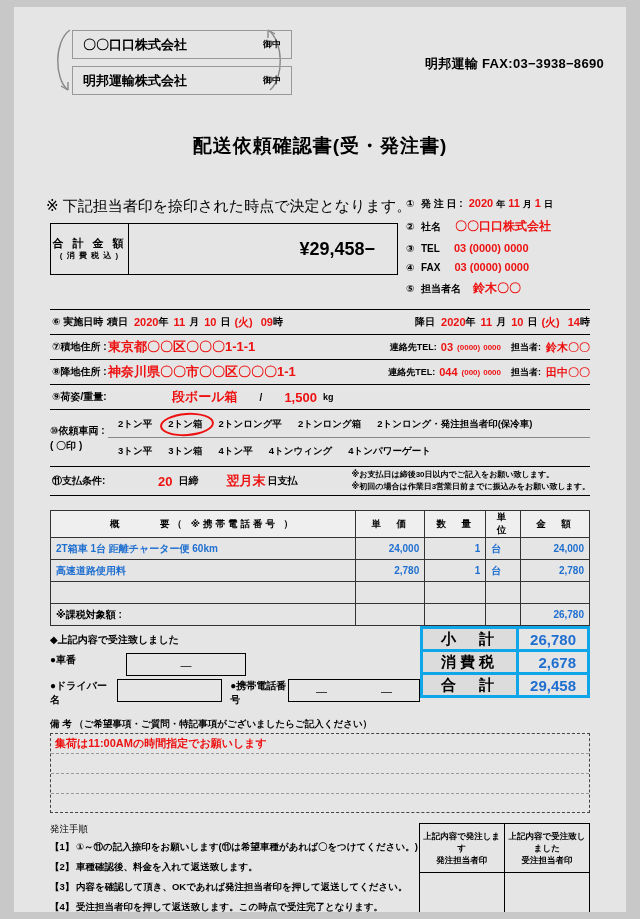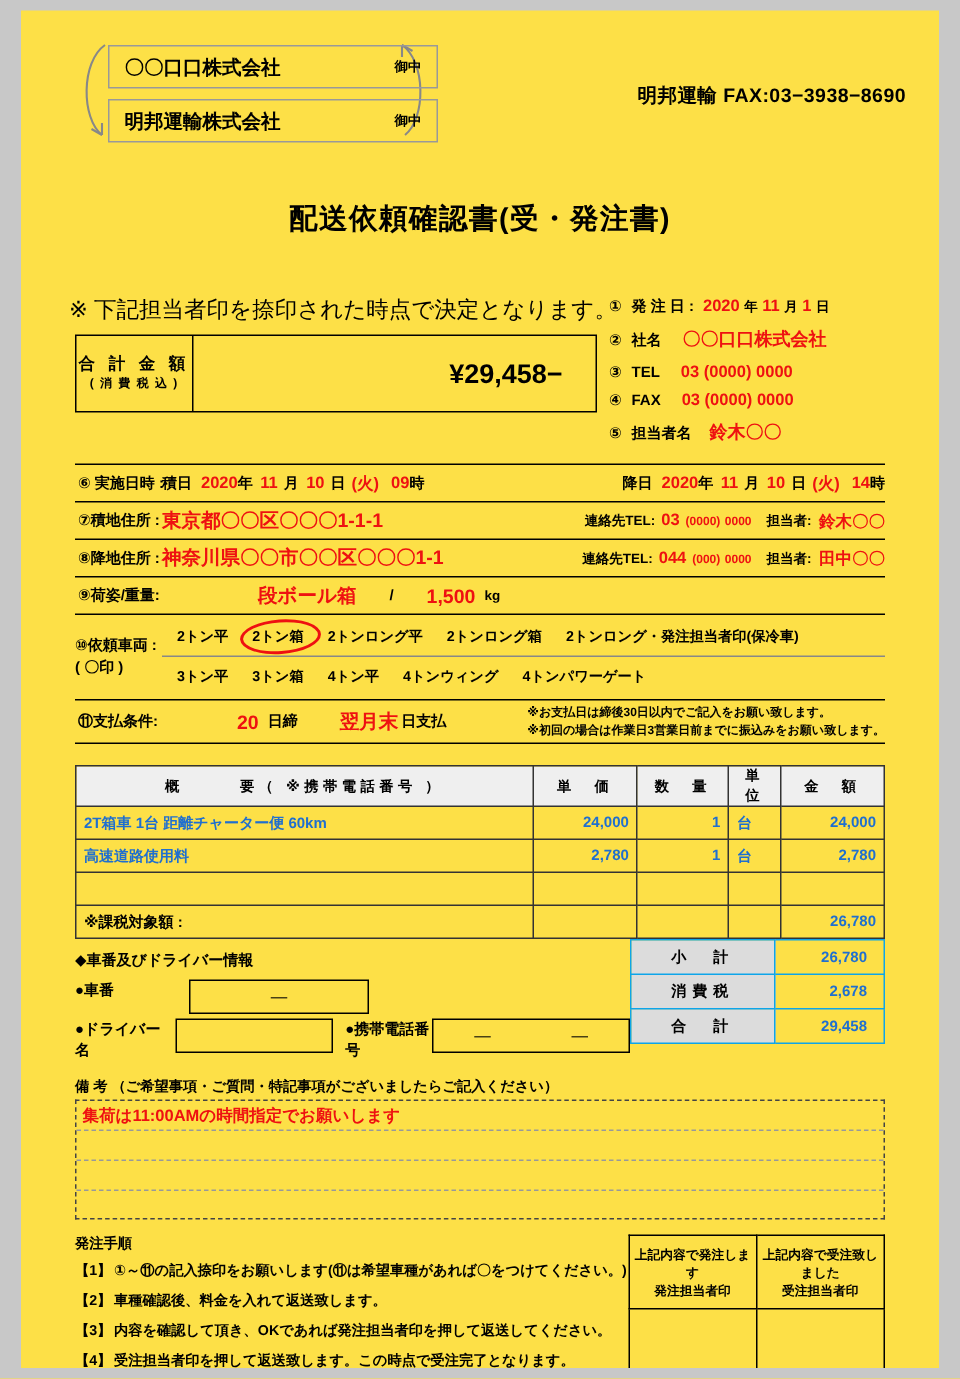--- a/index.html
+++ b/index.html
@@ -5,21 +5,21 @@
   * { box-sizing: border-box; }
   html, body { margin:0; padding:0; }
   body {
     width:640px; height:919px;
     background:#c8c8c8;
     font-family:"Liberation Sans","DejaVu Sans",sans-serif;
     display:flex; align-items:flex-start; justify-content:center;
   }
   .page {
     width:612px; height:905px; margin-top:7px;
-    background:#fde047;
+    background:#e5e5e5;
     position:relative;
     padding:0;
     overflow:hidden;
   }
   .red { color:#ee1111; }
   .blue { color:#1f6fd0; }
 
   
   .hdr { position:relative; height:108px; }
   .addr-wrap { position:absolute; left:58px; top:23px; width:220px; }
@@ -118,34 +118,34 @@
 
   
   .mid { margin:0 36px; display:flex; }
   .drv { width:370px; padding-top:7px; }
   .drv .hd { font-size:10px; font-weight:bold; margin-bottom:6px; }
   .drv .fr { display:flex; margin-bottom:3px; }
   .drv .lb { font-size:10px; font-weight:bold; width:76px; }
   .drv .bx { border:1px solid #000; height:23px; width:120px; display:flex; align-items:center; justify-content:center; font-size:11px; }
   .drv .bx.wide { width:150px; justify-content:space-around; }
   .sum { flex:1; border-collapse:collapse; height:1px; }
-  .sum td { border:1px solid #0ea5e9; font-size:10px; font-weight:bold; height:23px; padding:0 11px; }
+  .sum td { border:3px solid #0ea5e9; font-size:15px; font-weight:bold; height:23px; padding:0 11px; }
   .sum .lbl { background:#dcdcdc; text-align:center; letter-spacing:4px; width:96px; }
   .sum .val { text-align:right; }
 
   
   .rem-hd { margin:8px 36px 2px; font-size:9.5px; font-weight:bold; }
   .rem-box { margin:0 36px; border:1px dashed #444; height:80px; }
   .rem-line { height:20px; border-bottom:1px dashed #999; display:flex; align-items:center; padding:0 4px; font-size:11px; font-weight:bold; }
   .rem-line:last-child { border-bottom:none; }
 
   
   .foot { margin:10px 36px 0; display:flex; }
   .steps { width:372px; }
-  .steps .hd { font-size:9.5px; font-weight:bold; margin-bottom:5px; }
+  .steps .hd { font-size:9.5px; font-weight:normal; margin-bottom:5px; }
   .steps .st { font-size:9.5px; font-weight:bold; margin-bottom:7px; display:flex; }
   .steps .st .k { width:26px; flex:none; }
   .stamp { margin-left:auto; border-collapse:collapse; }
   .stamp td { border:1px solid #000; width:86px; text-align:center; font-size:8.5px; font-weight:bold; line-height:1.45; padding:3px 2px; }
   .stamp td.blank { height:48px; }
 </style>
 </head>
 <body>
 
 <div class="page">
@@ -362,21 +362,21 @@
       <td class="c-price"></td>
       <td class="c-qty"></td>
       <td class="c-unit"></td>
       <td class="c-amt blue">26,780</td>
     </tr>
   </tbody>
     </table>
 
   <div class="mid">
     <div class="drv">
-      <div class="hd">◆車番及びドライバー情報</div>
+      <div class="hd">◆上記内容で受注致しました</div>
       <div class="fr">
         <span class="lb">●車番</span>
         <span class="bx">―</span>
       </div>
       <div class="fr">
         <span class="lb">●ドライバー名</span>
         <span class="bx"></span>
         <span class="lb" style="width:auto;margin-left:8px">●携帯電話番号</span>
         <span class="bx wide">
           <span>―</span>

